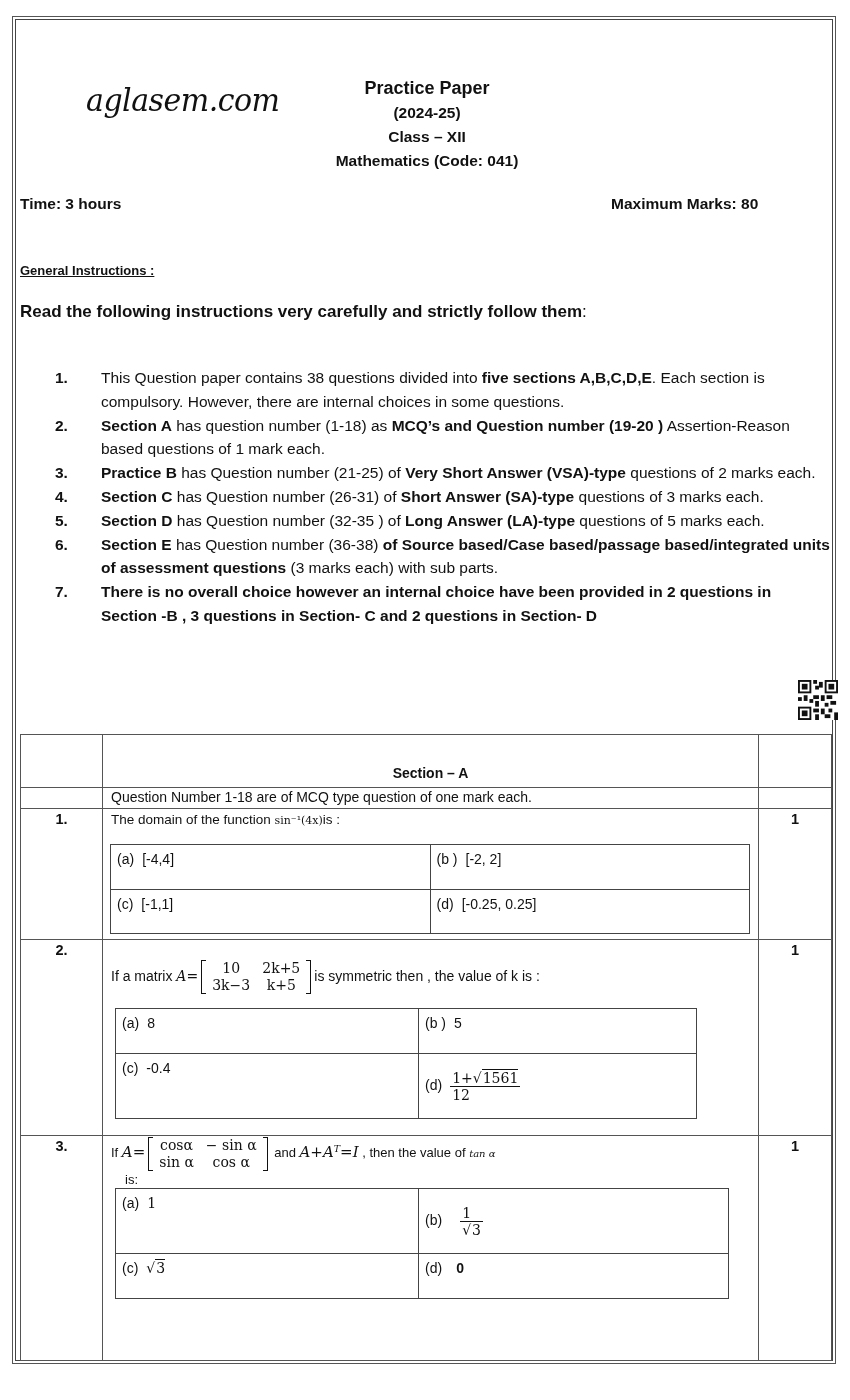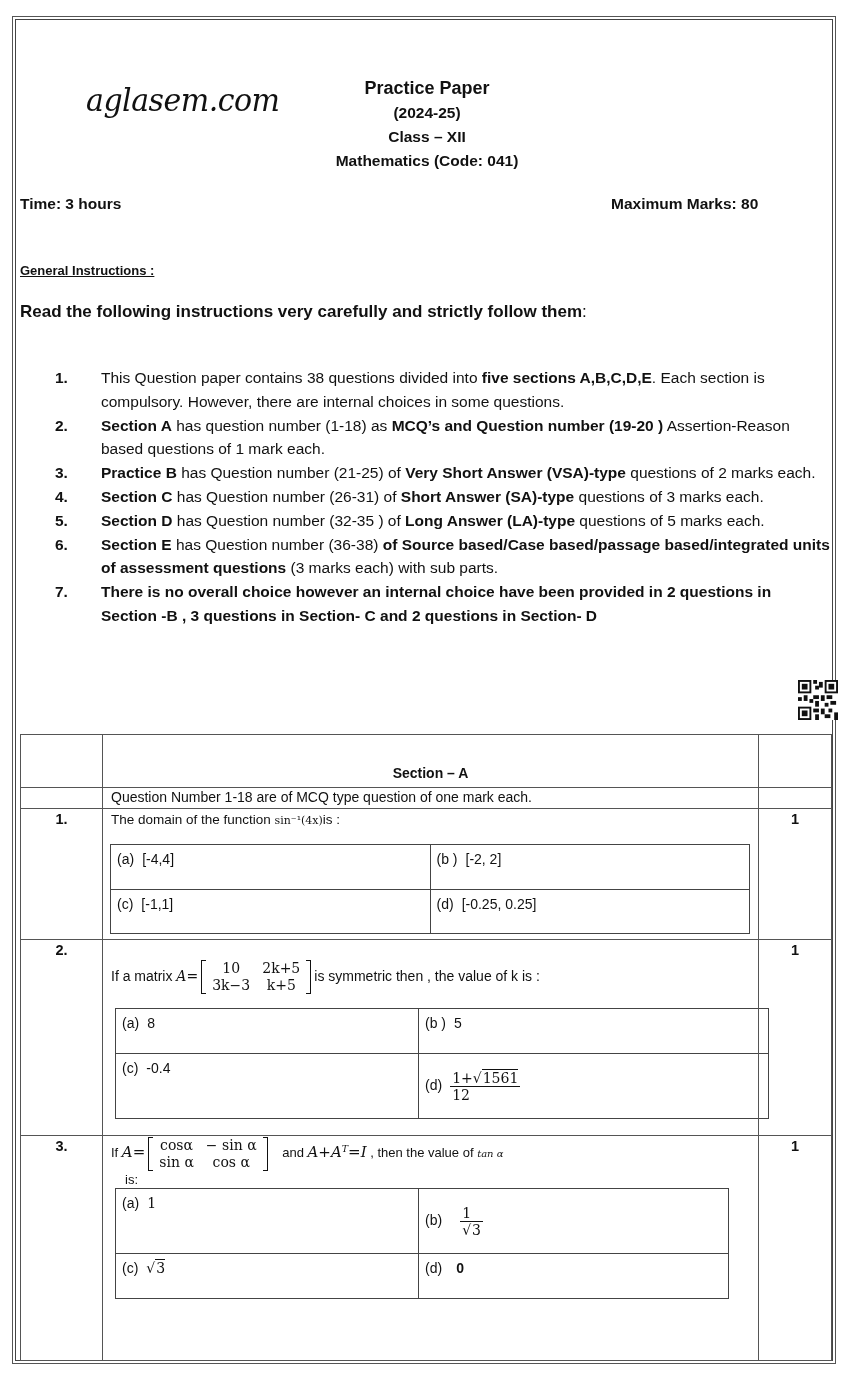--- a/index.html
+++ b/index.html
@@ -158,21 +158,21 @@
                   <tr>
                     <td>10</td>
                     <td>2k+5</td>
                   </tr>
                   <tr>
                     <td>3k−3</td>
                     <td>k+5</td>
                   </tr>
                 </tbody>
               </table></span><span>is symmetric then , the value of k is :</span></div>
-      <table class="opts" style="width:654px; margin:14px 0 0 12px">
+      <table class="opts" style="width:582px; margin:14px 0 0 12px">
         <tbody>
               <tr>
           <td style="height:32px; width:290px"><span class="opt-label">(a)</span><span>8</span></td>
           <td><span class="opt-label">(b )</span><span>5</span></td>
         </tr>
         <tr>
           <td style="height:52px"><span class="opt-label">(c)</span><span>-0.4</span></td>
           <td style="vertical-align:middle"><span class="opt-label">(d)</span><span class="frac"><span class="n"><span>1+</span><span class="sqrt">√<span class="rad">1561</span></span></span><span class="d">12</span></span></td>
         </tr>
       </tbody>
@@ -188,21 +188,21 @@
                 <tbody>
                   <tr>
                     <td>cosα</td>
                     <td>− sin α</td>
                   </tr>
                   <tr>
                     <td>sin α</td>
                     <td>cos α</td>
                   </tr>
                 </tbody>
-              </table></span><span style="margin-left:8px"> and </span><span class="mi" style="font-size:15px">A+Aᵀ=I</span><span> , then the value of </span><span class="mi" style="font-size:10px">tan α</span></div>
+              </table></span><span style=""> and </span><span class="mi" style="font-size:15px">A+Aᵀ=I</span><span> , then the value of </span><span class="mi" style="font-size:10px">tan α</span></div>
       <div style="padding-left:22px; font-size:13px; margin-top:1px">is:</div>
       <table class="opts" style="width:614px; margin:1px 0 0 12px">
         <tbody>
               <tr>
           <td style="height:52px; width:290px"><span class="opt-label">(a)</span><span class="math">1</span></td>
           <td style="vertical-align:middle"><span class="opt-label" style="margin-right:18px">(b)</span><span class="frac"><span class="n">1</span><span class="d"><span class="sqrt">√<span class="rad">3</span></span></span></span></td>
         </tr>
         <tr>
           <td style="height:32px"><span class="opt-label">(c)</span><span class="sqrt math">√<span class="rad">3</span></span></td>
           <td><span class="opt-label" style="margin-right:14px">(d)</span><span style="font-weight:bold">0</span></td>

